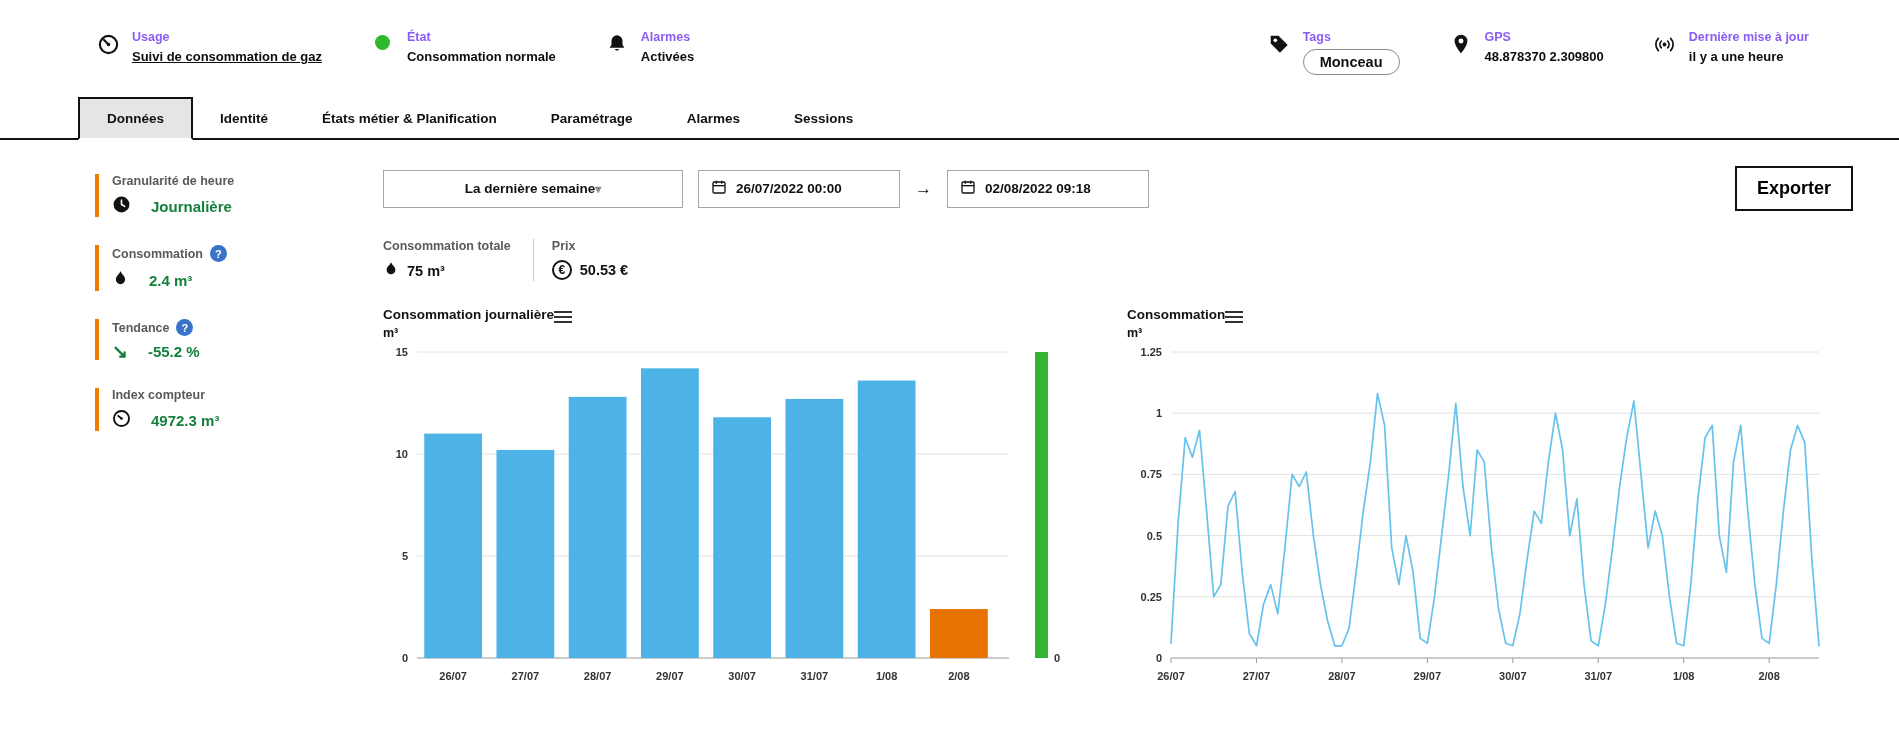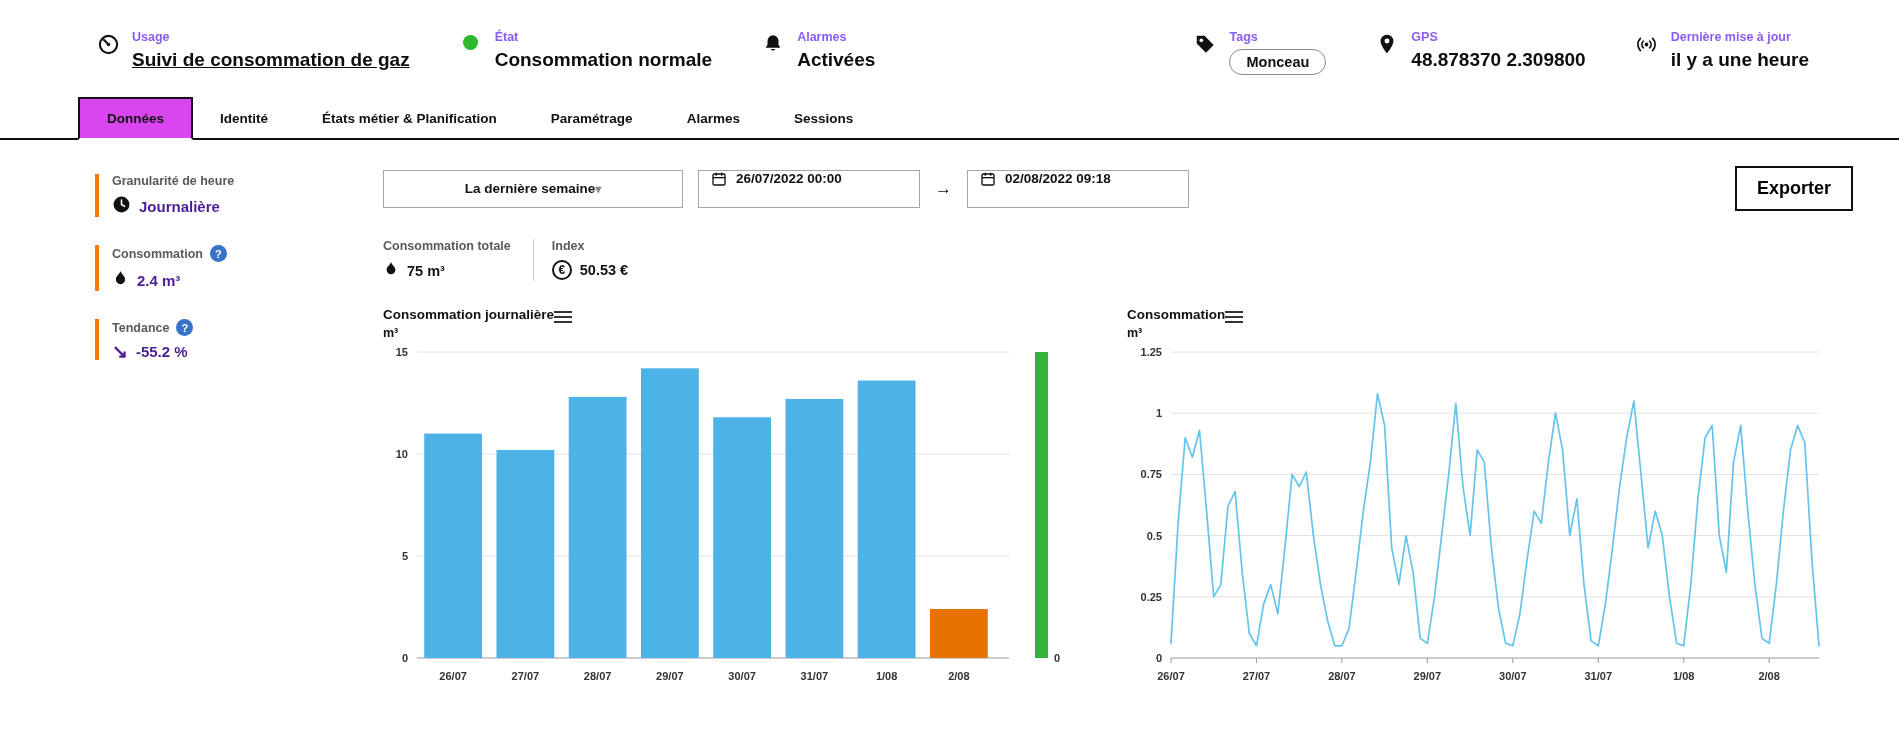--- a/index.html
+++ b/index.html
@@ -11,49 +11,49 @@
     height: 744px;
     overflow: hidden;
   }
 
   
   .header { display:flex; align-items:flex-start; padding:30px 90px 0 95px; height:96px; }
   .hitem { display:flex; gap:11px; margin-right:48px; align-items:flex-start; }
   .hitem.push-right { margin-left:auto; }
   .hicon { width:26px; flex:0 0 auto; padding-top:3px; display:flex; justify-content:center; }
   .hlabel { font-size:12.5px; color:#8b5cf6; font-weight:bold; margin-bottom:5px; }
-  .hvalue { font-size:19px; font-weight:bold; color:#0d0d0d; white-space:nowrap; }
+  .hvalue { font-size:13px; font-weight:bold; color:#0d0d0d; white-space:nowrap; }
   .hvalue.link { text-decoration:underline; cursor:pointer; }
   .status-dot { width:15px; height:15px; border-radius:50%; background:#2eb82e; display:inline-block; margin-top:2px; }
   .pill { border:1px solid #8a8a8a; border-radius:13px; padding:4px 16px; display:inline-block; font-size:14.5px; font-weight:bold; }
 
   
   .tabs { display:flex; padding-left:78px; border-bottom:2px solid #111; align-items:flex-end; height:44px; }
   .tab { padding:12px 27px; font-size:13.5px; font-weight:bold; cursor:pointer; white-space:nowrap; }
-  .tab.active { border:2px solid #111; border-bottom:2px solid #fff; margin-bottom:-2px; background:#d946ef; }
+  .tab.active { border:2px solid #111; border-bottom:2px solid #fff; margin-bottom:-2px; background:#e5e5e5; }
 
   
   .content { display:flex; padding:26px 46px 0 95px; }
   .sidebar { width:288px; flex:0 0 auto; display:flex; flex-direction:column; gap:28px; padding-top:8px; }
   .sstat { border-left:4px solid #f07d00; padding-left:13px; }
   .slabel { font-size:12.5px; font-weight:bold; color:#5a5a5a; display:flex; align-items:center; gap:7px; margin-bottom:7px; }
-  .svalue { display:flex; align-items:center; gap:8px; font-size:15px; font-weight:bold; color:#4c1d95; }
+  .svalue { display:flex; align-items:center; gap:20px; font-size:15px; font-weight:bold; color:#15803d; }
   .help { width:17px; height:17px; border-radius:50%; background:#3873c8; color:#fff; font-size:11px;
           display:inline-flex; align-items:center; justify-content:center; font-weight:bold; cursor:pointer; flex:0 0 auto; }
   .trend-arrow { font-size:19px; line-height:14px; font-weight:bold; }
 
   .main { flex:1; display:flex; flex-direction:column; }
 
   
   .filter-row { display:flex; align-items:center; gap:15px; }
   .select { width:300px; height:38px; border:1px solid #a6a6a6; display:flex; align-items:center;
             justify-content:center; padding:0 12px; font-size:13.5px; font-weight:bold; cursor:pointer; background:#fff; }
   .caret { color:#8a8a8a; font-size:12px; }
-  .date { height:38px; border:1px solid #a6a6a6; display:flex; align-items:flex-start; gap:9px; padding:0 12px;
-          font-size:13.5px; font-weight:bold; width:222px; cursor:text; background:#fff; }
+  .date { height:38px; border:1px solid #a6a6a6; display:flex; align-items:center; gap:9px; padding:0 12px;
+          font-size:13.5px; font-weight:bold; width:202px; cursor:text; background:#fff; }
   .range-arrow { font-size:17px; font-weight:bold; }
   .export-btn { margin-left:auto; border:2px solid #111; background:#fff; font-weight:bold; font-size:18px;
                 padding:10px 20px; cursor:pointer; font-family:"Liberation Sans",sans-serif; }
 
   
   .stats-row { display:flex; margin-top:28px; }
   .stat-block { padding-right:22px; }
   .stat-block + .stat-block { border-left:1px solid #c9c9c9; padding-left:18px; }
   .stat-label { font-size:12.5px; font-weight:bold; color:#5a5a5a; margin-bottom:7px; }
   .stat-value { display:flex; align-items:center; gap:8px; font-size:14.5px; font-weight:bold; }
@@ -199,20 +199,35 @@
       <div class="slabel">
         <span>Tendance</span>
         <span class="help">?</span>
       </div>
       <div class="svalue">
         <span class="trend-arrow">↘</span>
         <span>-55.2 %</span>
       </div>
     </div>
 
+    <div class="sstat">
+      <div class="slabel">
+          <span>Index compteur</span>
+        </div>
+      <div class="svalue">
+        <span>
+          <svg viewBox="0 0 24 24" width="19" height="19">
+              <circle cx="12" cy="12" r="9.5" fill="none" stroke="#111" stroke-width="2.4"></circle>
+              <line x1="12" y1="12" x2="7" y2="8" stroke="#111" stroke-width="2.2"></line>
+              <circle cx="12" cy="12" r="1.7" fill="#111"></circle>
+            </svg>
+        </span>
+        <span>4972.3 m³</span>
+      </div>
+    </div>
   </aside>
 
   <main class="main">
 
     <div class="filter-row">
       <div class="select">
         <span>La dernière semaine</span>
         <span class="caret">▾</span>
       </div>
 
@@ -251,21 +266,21 @@
         <div class="stat-value">
           <span>
             <svg viewBox="0 0 24 24" width="16" height="18">
                 <path d="M12 1.5c1 4.5 6.5 6.5 6.5 12a6.5 6.5 0 0 1-13 0c0-5.5 5.5-7.5 6.5-12z" fill="#111"></path>
               </svg>
           </span>
           <span>75 m³</span>
         </div>
       </div>
       <div class="stat-block">
-        <div class="stat-label">Index</div>
+        <div class="stat-label">Prix</div>
         <div class="stat-value">
           <span class="euro-icon">€</span>
           <span>50.53 €</span>
         </div>
       </div>
     </div>
 
     <div class="charts">
 
       <div class="chart-panel">

